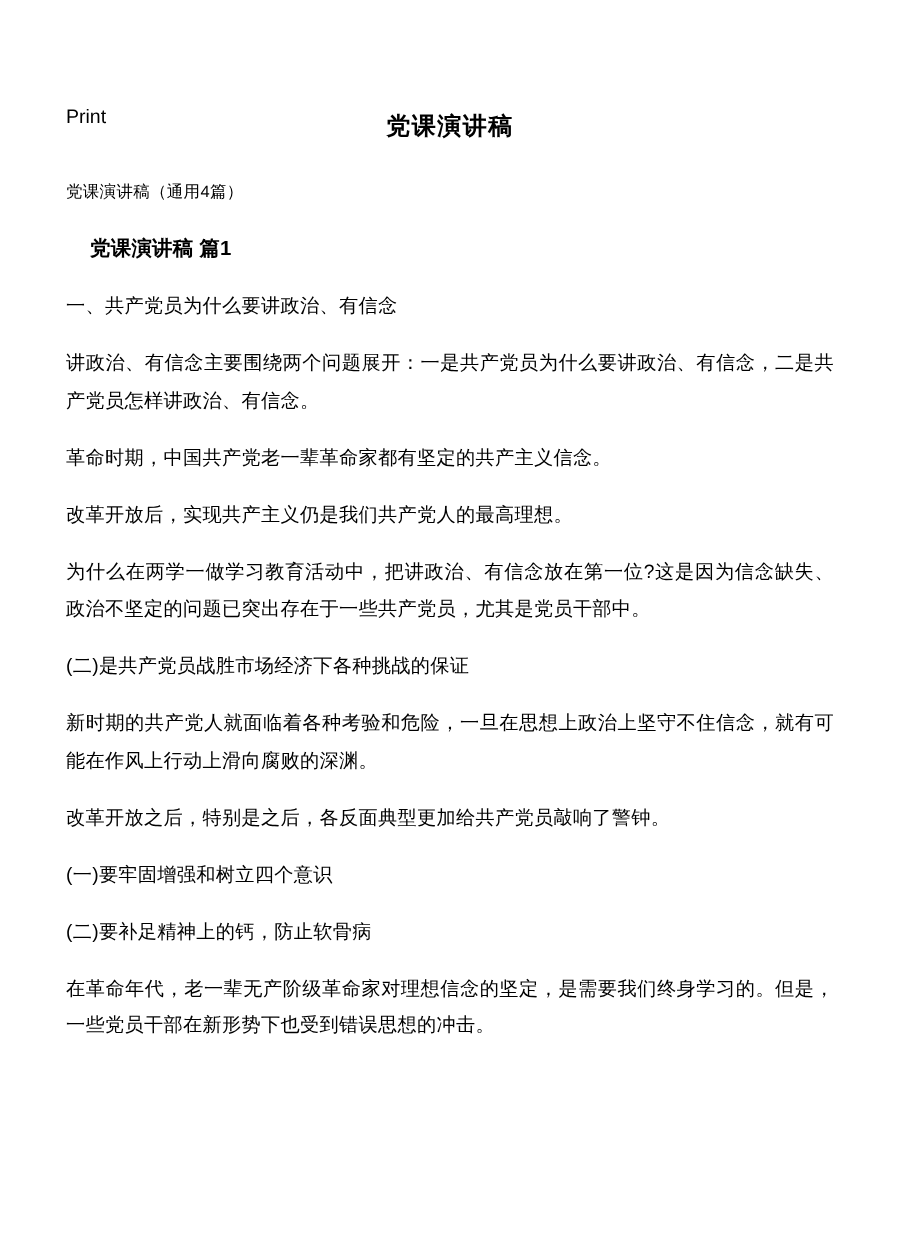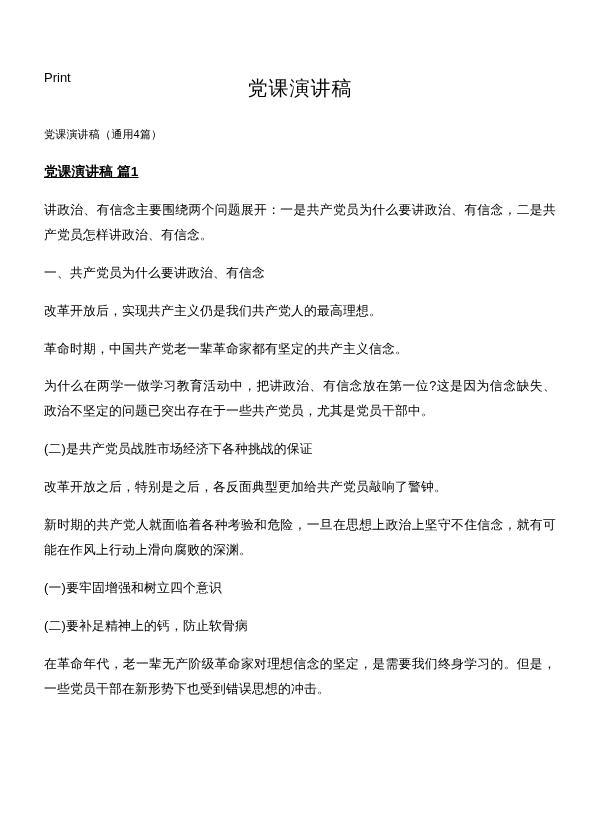--- a/index.html
+++ b/index.html
@@ -33,22 +33,22 @@
     cursor: pointer;
     margin-top: 24px;
   }
   .content {
     position: absolute;
     top: 74px;
     left: 44px;
     width: 512px;
   }
   h1.doc-title {
-    font-size: 20px;
-    font-weight: normal;
+    font-size: 16px;
+    font-weight: bold;
     text-align: center;
     margin: 0 0 22px 0;
     line-height: 1.4;
     letter-spacing: 1px;
   }
   p.para {
     font-size: 12.8px;
     line-height: 1.95;
     margin: 0 0 13px 0;
     text-align: justify;
@@ -57,46 +57,45 @@
   p.subtitle {
     font-size: 11px;
     line-height: 1.9;
     margin: 0 0 14px 0;
     letter-spacing: 0.2px;
   }
   p.section-head {
     font-size: 13.6px;
     font-weight: bold;
     line-height: 1.9;
-    margin: 0 0 13px 0;
+    margin: 0 0 13px 16px;
     letter-spacing: 0.2px;
-    text-decoration: underline;
   }
 </style>
 </head>
 <body>
 
 <div class="page">
 
   <a class="print-link" href="#">Print</a>
 
   <div class="content">
 
     <h1 class="doc-title">党课演讲稿</h1>
 
     <p class="subtitle">党课演讲稿（通用4篇）</p>
 
     <p class="section-head">党课演讲稿 篇1</p>
 
+    <p class="para">一、共产党员为什么要讲政治、有信念</p>
     <p class="para">讲政治、有信念主要围绕两个问题展开：一是共产党员为什么要讲政治、有信念，二是共产党员怎样讲政治、有信念。</p>
-    <p class="para">一、共产党员为什么要讲政治、有信念</p>
+    <p class="para">革命时期，中国共产党老一辈革命家都有坚定的共产主义信念。</p>
     <p class="para">改革开放后，实现共产主义仍是我们共产党人的最高理想。</p>
-    <p class="para">革命时期，中国共产党老一辈革命家都有坚定的共产主义信念。</p>
     <p class="para">为什么在两学一做学习教育活动中，把讲政治、有信念放在第一位?这是因为信念缺失、政治不坚定的问题已突出存在于一些共产党员，尤其是党员干部中。</p>
     <p class="para">(二)是共产党员战胜市场经济下各种挑战的保证</p>
+    <p class="para">新时期的共产党人就面临着各种考验和危险，一旦在思想上政治上坚守不住信念，就有可能在作风上行动上滑向腐败的深渊。</p>
     <p class="para">改革开放之后，特别是之后，各反面典型更加给共产党员敲响了警钟。</p>
-    <p class="para">新时期的共产党人就面临着各种考验和危险，一旦在思想上政治上坚守不住信念，就有可能在作风上行动上滑向腐败的深渊。</p>
     <p class="para">(一)要牢固增强和树立四个意识</p>
     <p class="para">(二)要补足精神上的钙，防止软骨病</p>
     <p class="para">在革命年代，老一辈无产阶级革命家对理想信念的坚定，是需要我们终身学习的。但是，一些党员干部在新形势下也受到错误思想的冲击。</p>
 
   </div>
 </div>
 
 </body></html>

